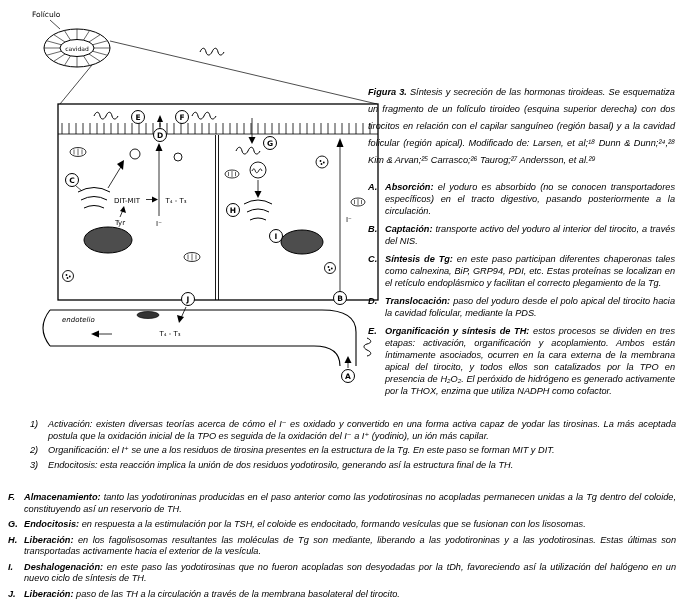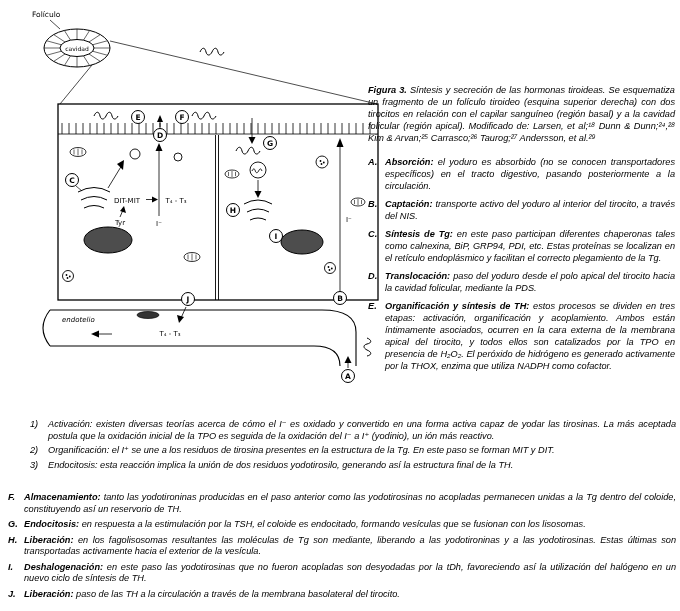--- a/index.html
+++ b/index.html
@@ -4,21 +4,21 @@
 <style>
   *{margin:0;padding:0;box-sizing:border-box}
   html,body{width:680px;height:611px;background:#fff}
   body{position:relative;font-family:"Liberation Sans","DejaVu Sans",sans-serif;color:#000;overflow:hidden}
   .diagram-wrap{position:absolute;left:20px;top:4px}
   svg{font-family:"DejaVu Sans","Liberation Sans",sans-serif}
   svg text{fill:#000;stroke:none}
   .marker circle{fill:#fff;stroke:#000;stroke-width:1}
   .marker text{font-size:7.5px;text-anchor:middle;font-weight:bold}
   .right-col{position:absolute;left:368px;top:84px;width:307px}
-  .caption{font-size:9.2px;line-height:12px;font-style:italic;text-align:justify;margin-bottom:12px}
+  .caption{font-size:9.2px;line-height:17px;font-style:italic;text-align:justify;margin-bottom:12px}
   .step{display:grid;grid-template-columns:17px 1fr;font-size:9.2px;line-height:12px;font-style:italic;text-align:justify;margin-bottom:6px}
   .letter{font-weight:bold}
   .term{font-weight:bold}
   .substeps{position:absolute;left:30px;top:419px;width:646px}
   .substep{display:grid;grid-template-columns:18px 1fr;font-size:9.2px;line-height:11.5px;font-style:italic;text-align:justify;margin-bottom:3px}
   .substep .letter{font-weight:normal}
   .bottom-steps{position:absolute;left:8px;top:492px;width:668px}
   .bstep{display:grid;grid-template-columns:16px 1fr;font-size:9.2px;line-height:11.5px;font-style:italic;text-align:justify;margin-bottom:4px}
 </style>
 </head>
@@ -294,21 +294,21 @@
   </div>
   <div class="step">
     <span class="letter">E.</span>
     <span><b class="term">Organificación y síntesis de TH:</b> <span>estos procesos se dividen en tres etapas: activación, organificación y acoplamiento. Ambos están íntimamente asociados, ocurren en la cara externa de la membrana apical del tirocito, y todos ellos son catalizados por la TPO en presencia de H₂O₂. El peróxido de hidrógeno es generado activamente por la THOX, enzima que utiliza NADPH como cofactor.</span></span>
   </div>
 </div>
 
 <div class="substeps">
   <div class="substep">
     <span class="letter">1)</span>
-    <span><span class="term-plain">Activación:</span> <span>existen diversas teorías acerca de cómo el I⁻ es oxidado y convertido en una forma activa capaz de yodar las tirosinas. La más aceptada postula que la oxidación inicial de la TPO es seguida de la oxidación del I⁻ a I⁺ (yodinio), un ión más reactivo.</span></span>
+    <span><span class="term-plain">Activación:</span> <span>existen diversas teorías acerca de cómo el I⁻ es oxidado y convertido en una forma activa capaz de yodar las tirosinas. La más aceptada postula que la oxidación inicial de la TPO es seguida de la oxidación del I⁻ a I⁺ (yodinio), un ión más capilar.</span></span>
   </div>
   <div class="substep">
     <span class="letter">2)</span>
     <span><span class="term-plain">Organificación:</span> <span>el I⁺ se une a los residuos de tirosina presentes en la estructura de la Tg. En este paso se forman MIT y DIT.</span></span>
   </div>
   <div class="substep">
     <span class="letter">3)</span>
     <span><span class="term-plain">Endocitosis:</span> <span>esta reacción implica la unión de dos residuos yodotirosilo, generando así la estructura final de la TH.</span></span>
   </div>
 </div>

